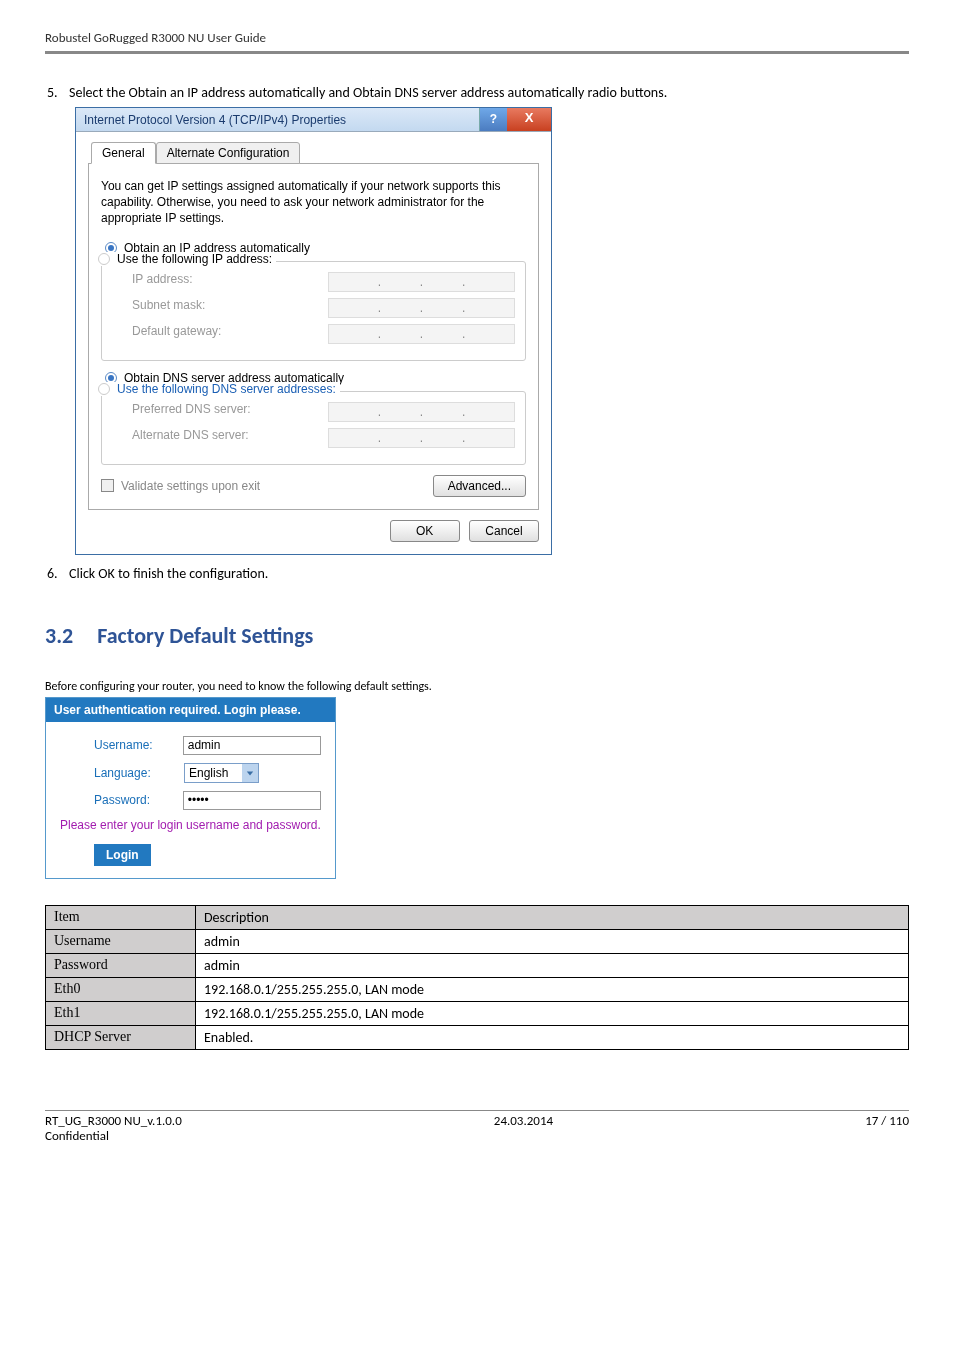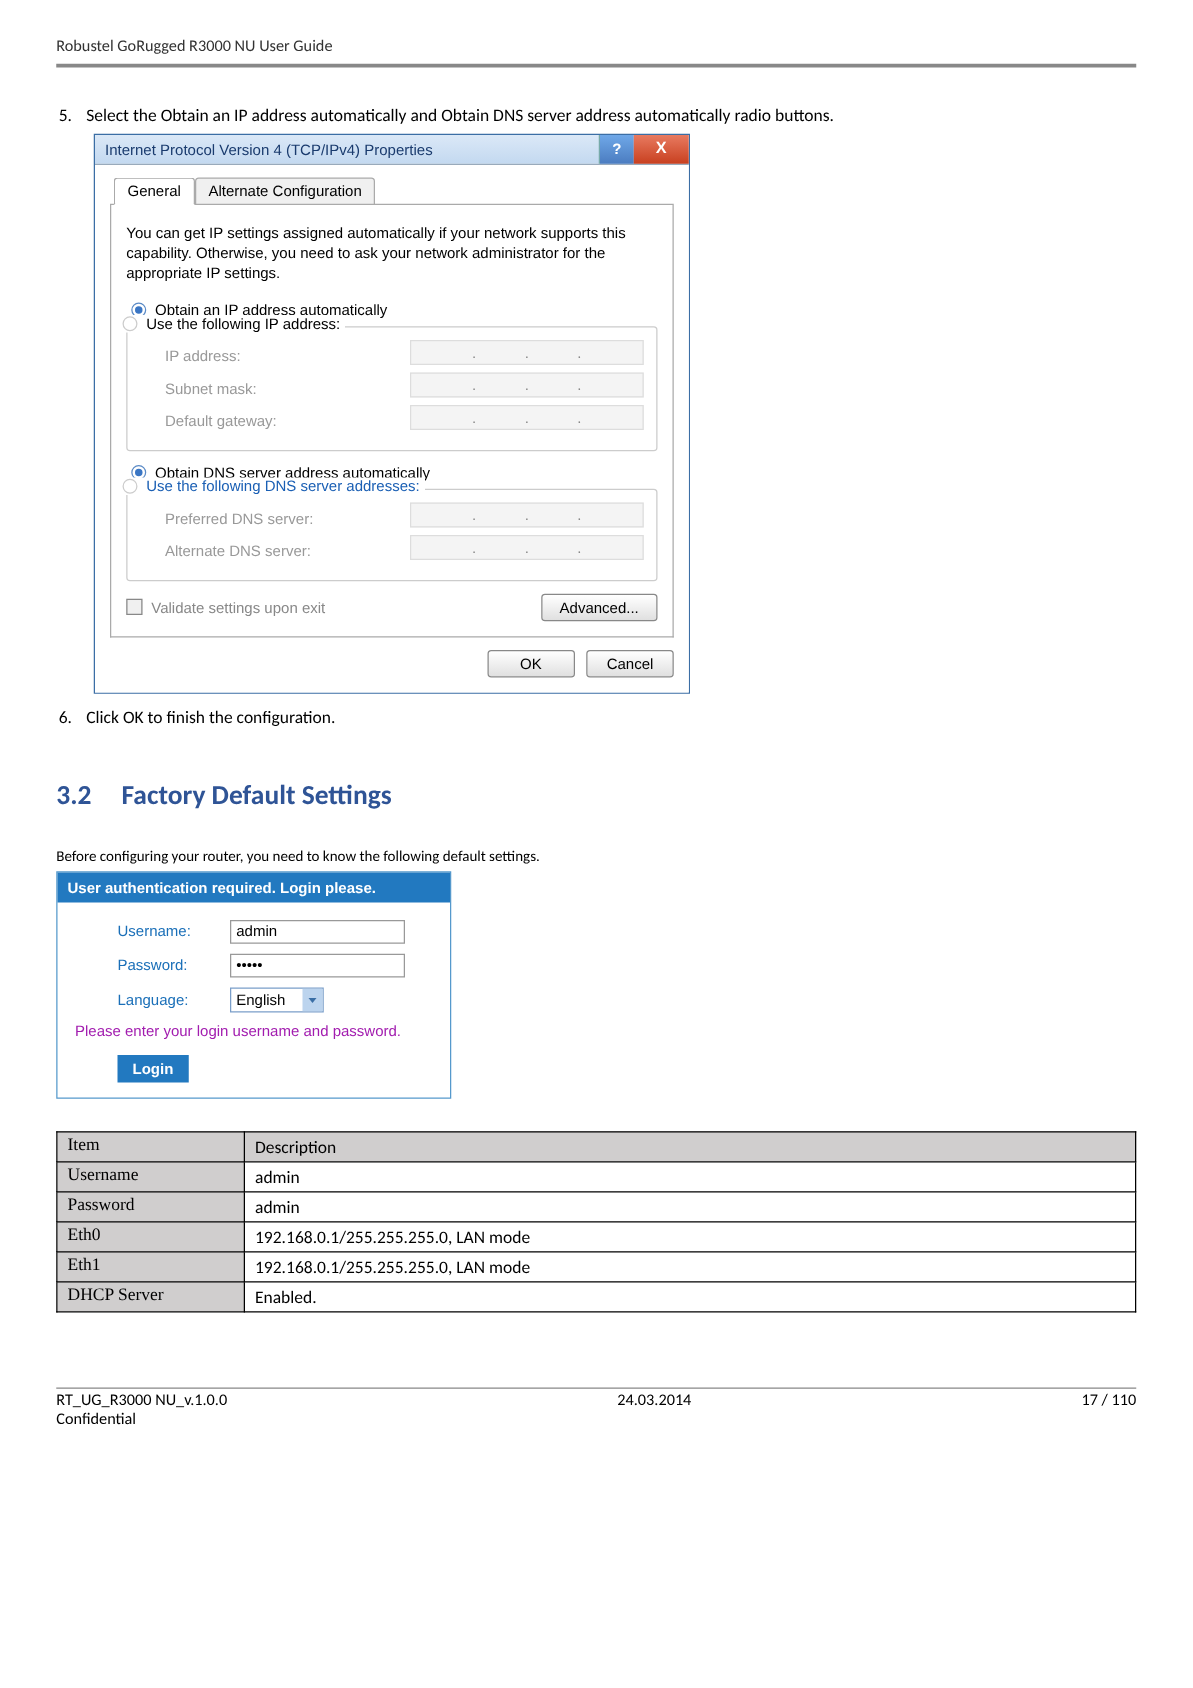--- a/index.html
+++ b/index.html
@@ -92,21 +92,21 @@
     flex-shrink: 0;
   }
   .win-radio.selected::after {
     content: ""; width: 6px; height: 6px; border-radius: 50%;
     background: #3a76c4;
   }
   .win-radio.disabled { border-color: #ccc; }
   .win-radio-label { font-size: 12px; color: #000; }
   .win-radio-label.blue { color: #1a5fb4; }
   .win-field-row {
-    display: flex; align-items: flex-end;
+    display: flex; align-items: flex-start;
     margin-left: 20px; margin-bottom: 6px; gap: 19px;
   }
   .win-field-label { width: 180px; color: #999; font-size: 12px; }
   .win-ip-box {
     width: 190px; height: 20px;
     border: 1px solid #ddd;
     background: #f4f4f4;
     display: flex; align-items: center; justify-content: space-evenly;
     padding: 0 10px;
   }
@@ -135,21 +135,21 @@
   .section-heading {
     font-size: 22px;
     font-weight: bold;
     color: #2f5496;
     margin: 40px 0 30px 0;
   }
   .section-heading .num { margin-right: 24px; }
 
   
   .login-box {
-    width: 316px;
+    width: 291px;
     border: 1px solid #5599cc;
     background: #fff;
     font-family: Tahoma, Arial, sans-serif;
     font-size: 12px;
   }
   .login-title {
     background: #2279c0;
     color: #fff;
     font-weight: bold;
     padding: 5px 8px;
@@ -326,36 +326,36 @@
 </div>
 
 <div class="para">Before configuring your router, you need to know the following default settings.</div>
 
 <div class="login-box">
   <div class="login-title">User authentication required. Login please.</div>
   <div class="login-body">
     <div class="login-row">
       <span class="login-label">Username:</span>
       <span class="login-input">admin</span>
-    </div>
-    <div class="login-row">
-      <span class="login-label">Password:</span>
-      <span class="login-input">•••••</span>
     </div>
     <div class="login-row">
       <span class="login-label">Language:</span>
       <span class="login-select">
         <span>English</span>
         <span class="login-select-arrow">
           <svg viewBox="0 0 10 10">
               <polygon points="1,3 9,3 5,8" fill="#3a6ea5"></polygon>
             </svg>
         </span>
       </span>
     </div>
+    <div class="login-row">
+      <span class="login-label">Password:</span>
+      <span class="login-input">•••••</span>
+    </div>
     <div class="login-msg">Please enter your login username and password.</div>
     <div class="login-btn-row">
       <span class="login-btn">Login</span>
     </div>
   </div>
 </div>
 
 <table class="desc-table">
   <tbody>
       <tr class="hdr">

